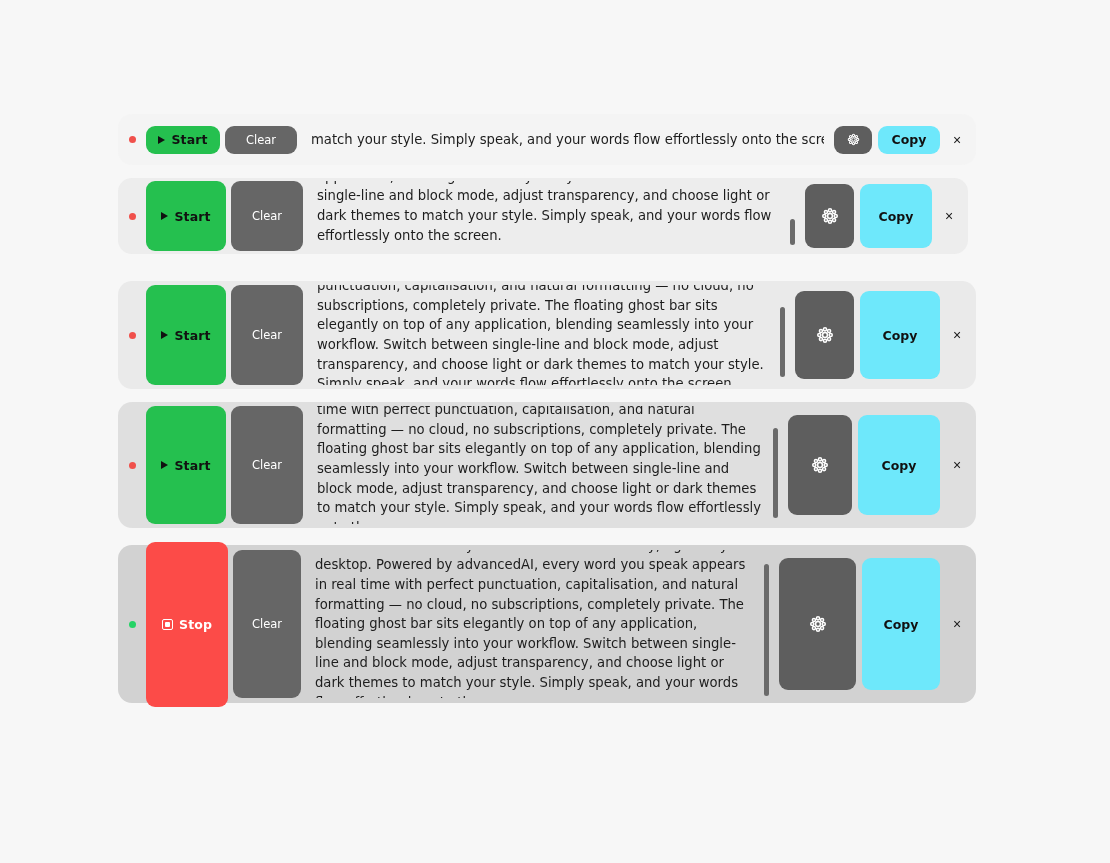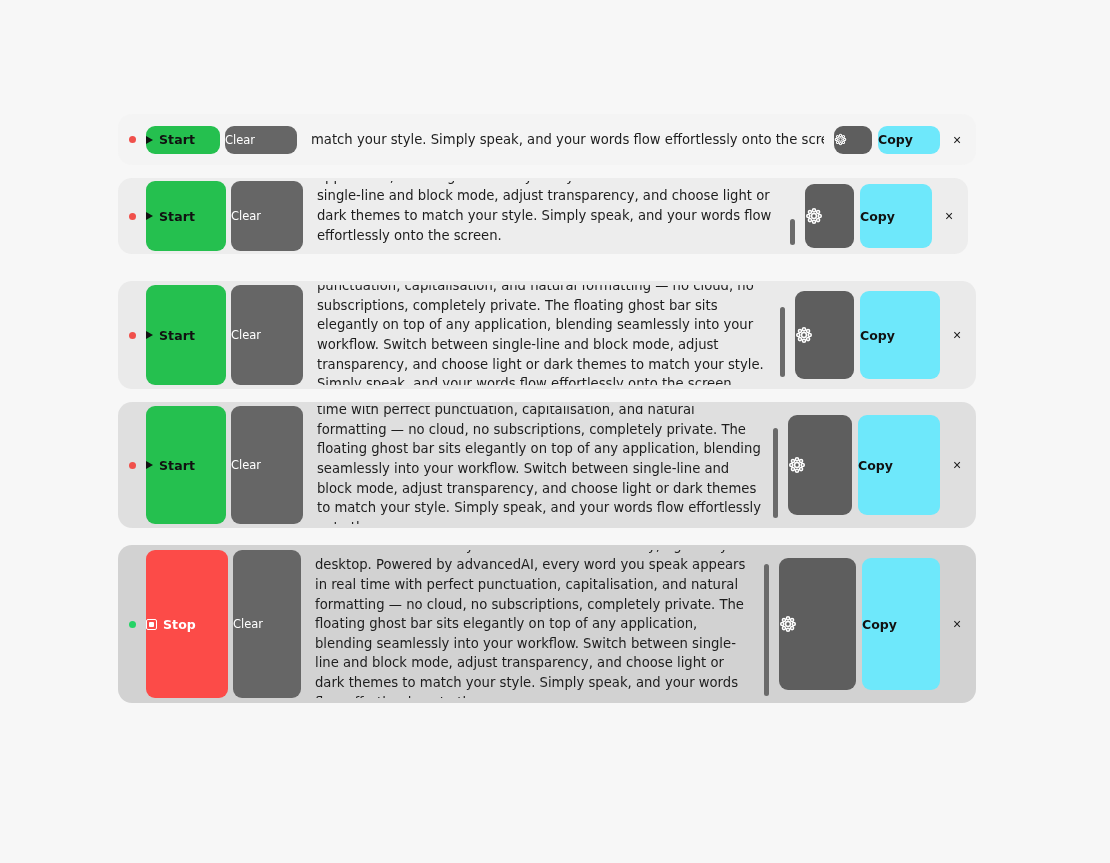--- a/index.html
+++ b/index.html
@@ -38,20 +38,21 @@
     width: 7px;
     height: 7px;
     border-radius: 50%;
     display: block;
   }
 
   .btn {
     flex: 0 0 auto;
     display: flex;
     align-items: center;
+    justify-content: center;
     border: none;
     border-radius: 9px;
     font-family: "DejaVu Sans", "Liberation Sans", sans-serif;
     font-weight: bold;
     cursor: pointer;
     white-space: nowrap;
   }
 
   .btn-record {
     background: #25c04f;
@@ -308,21 +309,21 @@
         <span>Copy</span>
       </button>
       <button class="btn-close" style="height: 100px; margin-left: 6px;">
         <span>×</span>
       </button>
     </div>
     <div class="ghostbar" style="top: 545px; left: 118px; width: 858px; height: 158px; background: rgb(210, 210, 210); padding: 0px 8px 0px 0px;">
       <div class="dot-slot">
         <span class="status-dot" style="background: rgb(37, 211, 102);"></span>
       </div>
-      <button class="btn btn-record is-recording" style="width: 82px; height: 148px;">
+      <button class="btn btn-record is-recording" style="width: 82px; height: 165px;">
         <span class="glyph-stop"></span>
         <span>Stop</span>
       </button>
       <button class="btn btn-clear" style="width: 68px; height: 148px; margin-left: 5px;">
         <span>Clear</span>
       </button>
       <div class="transcript-wrap" style="margin: 0px 10px 0px 14px; height: 148px;">
         <div class="transcript block" style="padding-right: 14px;">VoxBar Pro transforms your voice into text instantly, right on your desktop. Powered by advancedAI, every word you speak appears in real time with perfect punctuation, capitalisation, and natural formatting — no cloud, no subscriptions, completely private. The floating ghost bar sits elegantly on top of any application, blending seamlessly into your workflow. Switch between single-line and block mode, adjust transparency, and choose light or dark themes to match your style. Simply speak, and your words flow effortlessly onto the screen.</div>
         <div class="scrollbar" style="top: 4px; height: 140px;">
           <div class="scroll-thumb" style="top: 10px; height: 132px;"></div>

